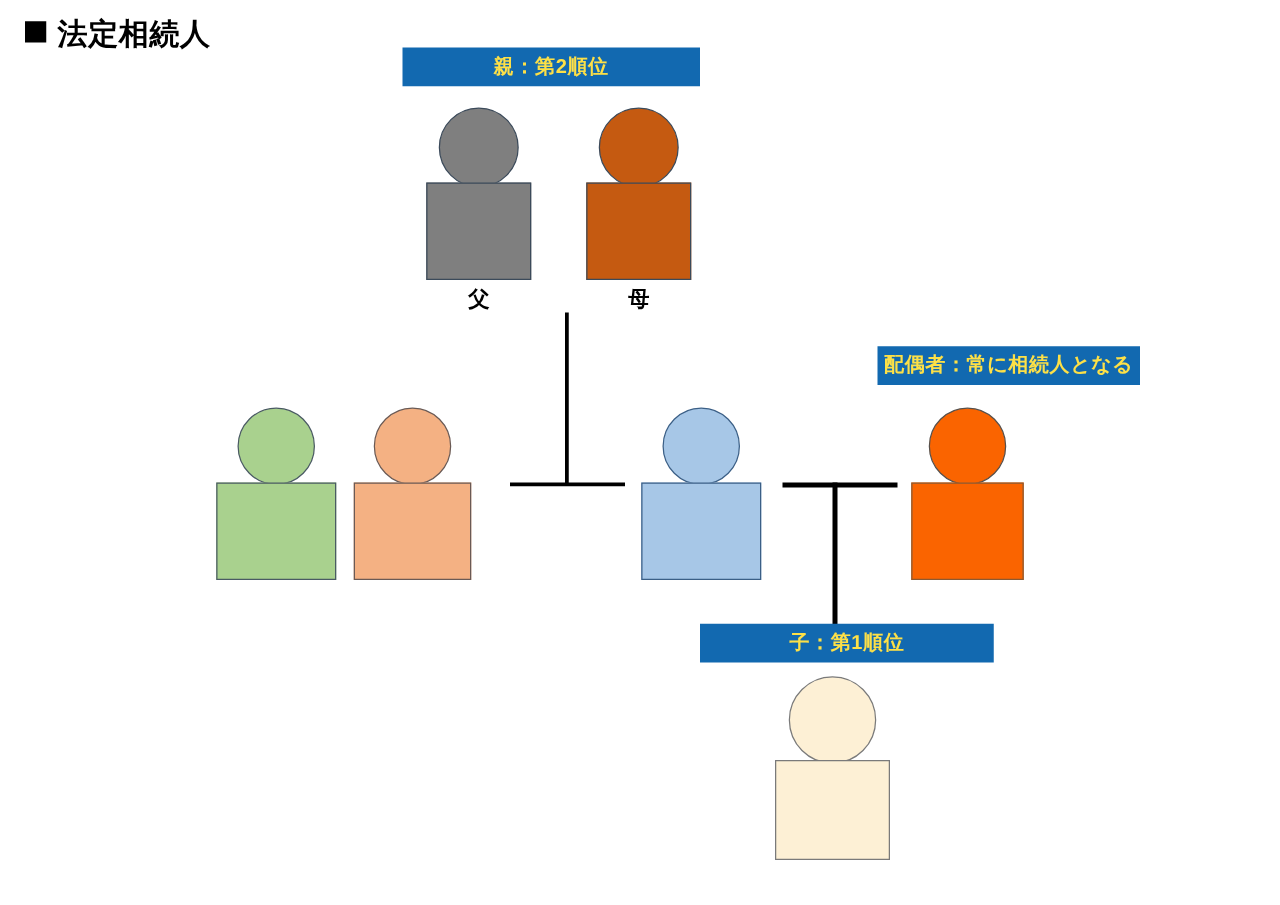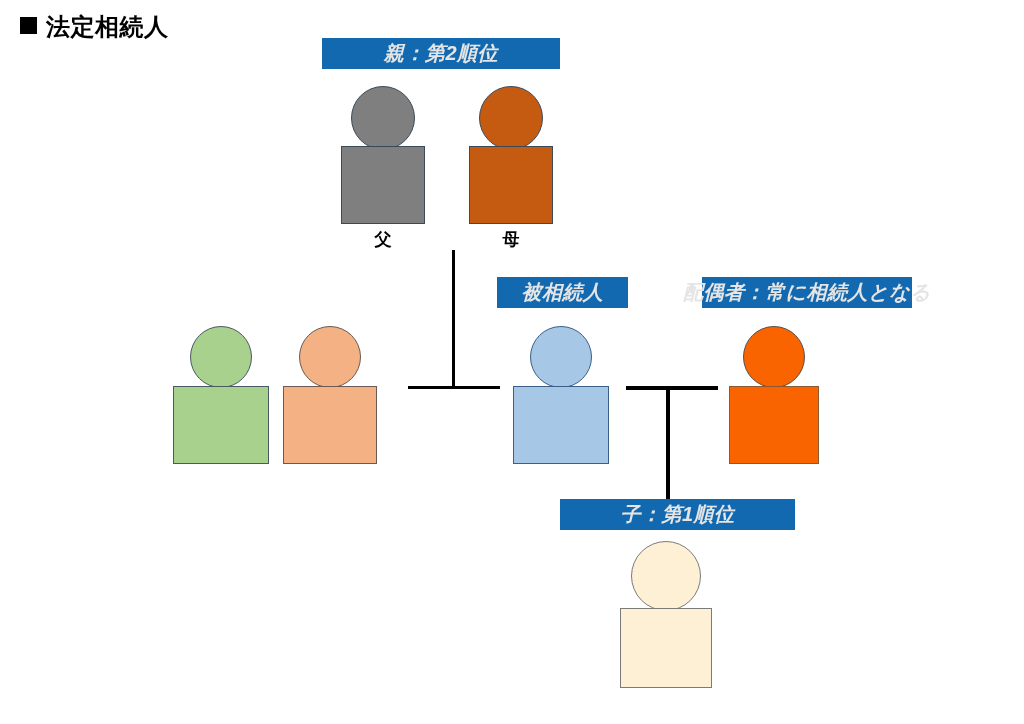--- a/index.html
+++ b/index.html
@@ -36,30 +36,29 @@
     height: 17px;
     background: #000000;
     margin-right: 9px;
     vertical-align: 1px;
   }
 
   
   .banner {
     position: absolute;
     background: #1269B0;
-    color: #e5e5e5;
-    font-size: 20px;
+    color: #fde047;
+    font-size: 16px;
     font-weight: bold;
     display: flex;
     align-items: center;
     justify-content: center;
     letter-spacing: 0.5px;
     white-space: nowrap;
     box-sizing: border-box;
-    font-style: italic;
   }
 
   
   .person {
     position: absolute;
   }
   .person .head {
     position: absolute;
     left: 50%;
     transform: translateX(-50%);
@@ -120,23 +119,20 @@
   <div class="person" style="left:173px; top:326px; width:96px; height:142px;">
     <div class="head" style="width:62px; height:62px; background:#A9D18E; border:1.5px solid #4A5A63;"></div>
     <div class="body" style="top:60px; width:96px; height:78px; background:#A9D18E; border:1.5px solid #4A5A63;"></div>
   </div>
 
   <div class="person" style="left:283px; top:326px; width:94px; height:142px;">
     <div class="head" style="width:62px; height:62px; background:#F4B183; border:1.5px solid #6A5A55;"></div>
     <div class="body" style="top:60px; width:94px; height:78px; background:#F4B183; border:1.5px solid #6A5A55;"></div>
   </div>
 
-  <div class="banner" style="left:497px; top:277px; width:131px; height:31px;">
-    <span>被相続人</span>
-  </div>
 
   <div class="person" style="left:513px; top:326px; width:96px; height:142px;">
     <div class="head" style="width:62px; height:62px; background:#A7C7E7; border:1.5px solid #3B5F86;"></div>
     <div class="body" style="top:60px; width:96px; height:78px; background:#A7C7E7; border:1.5px solid #3B5F86;"></div>
   </div>
 
   <div class="banner" style="left:702px; top:277px; width:210px; height:31px;">
     <span>配偶者：常に相続人となる</span>
   </div>
 

